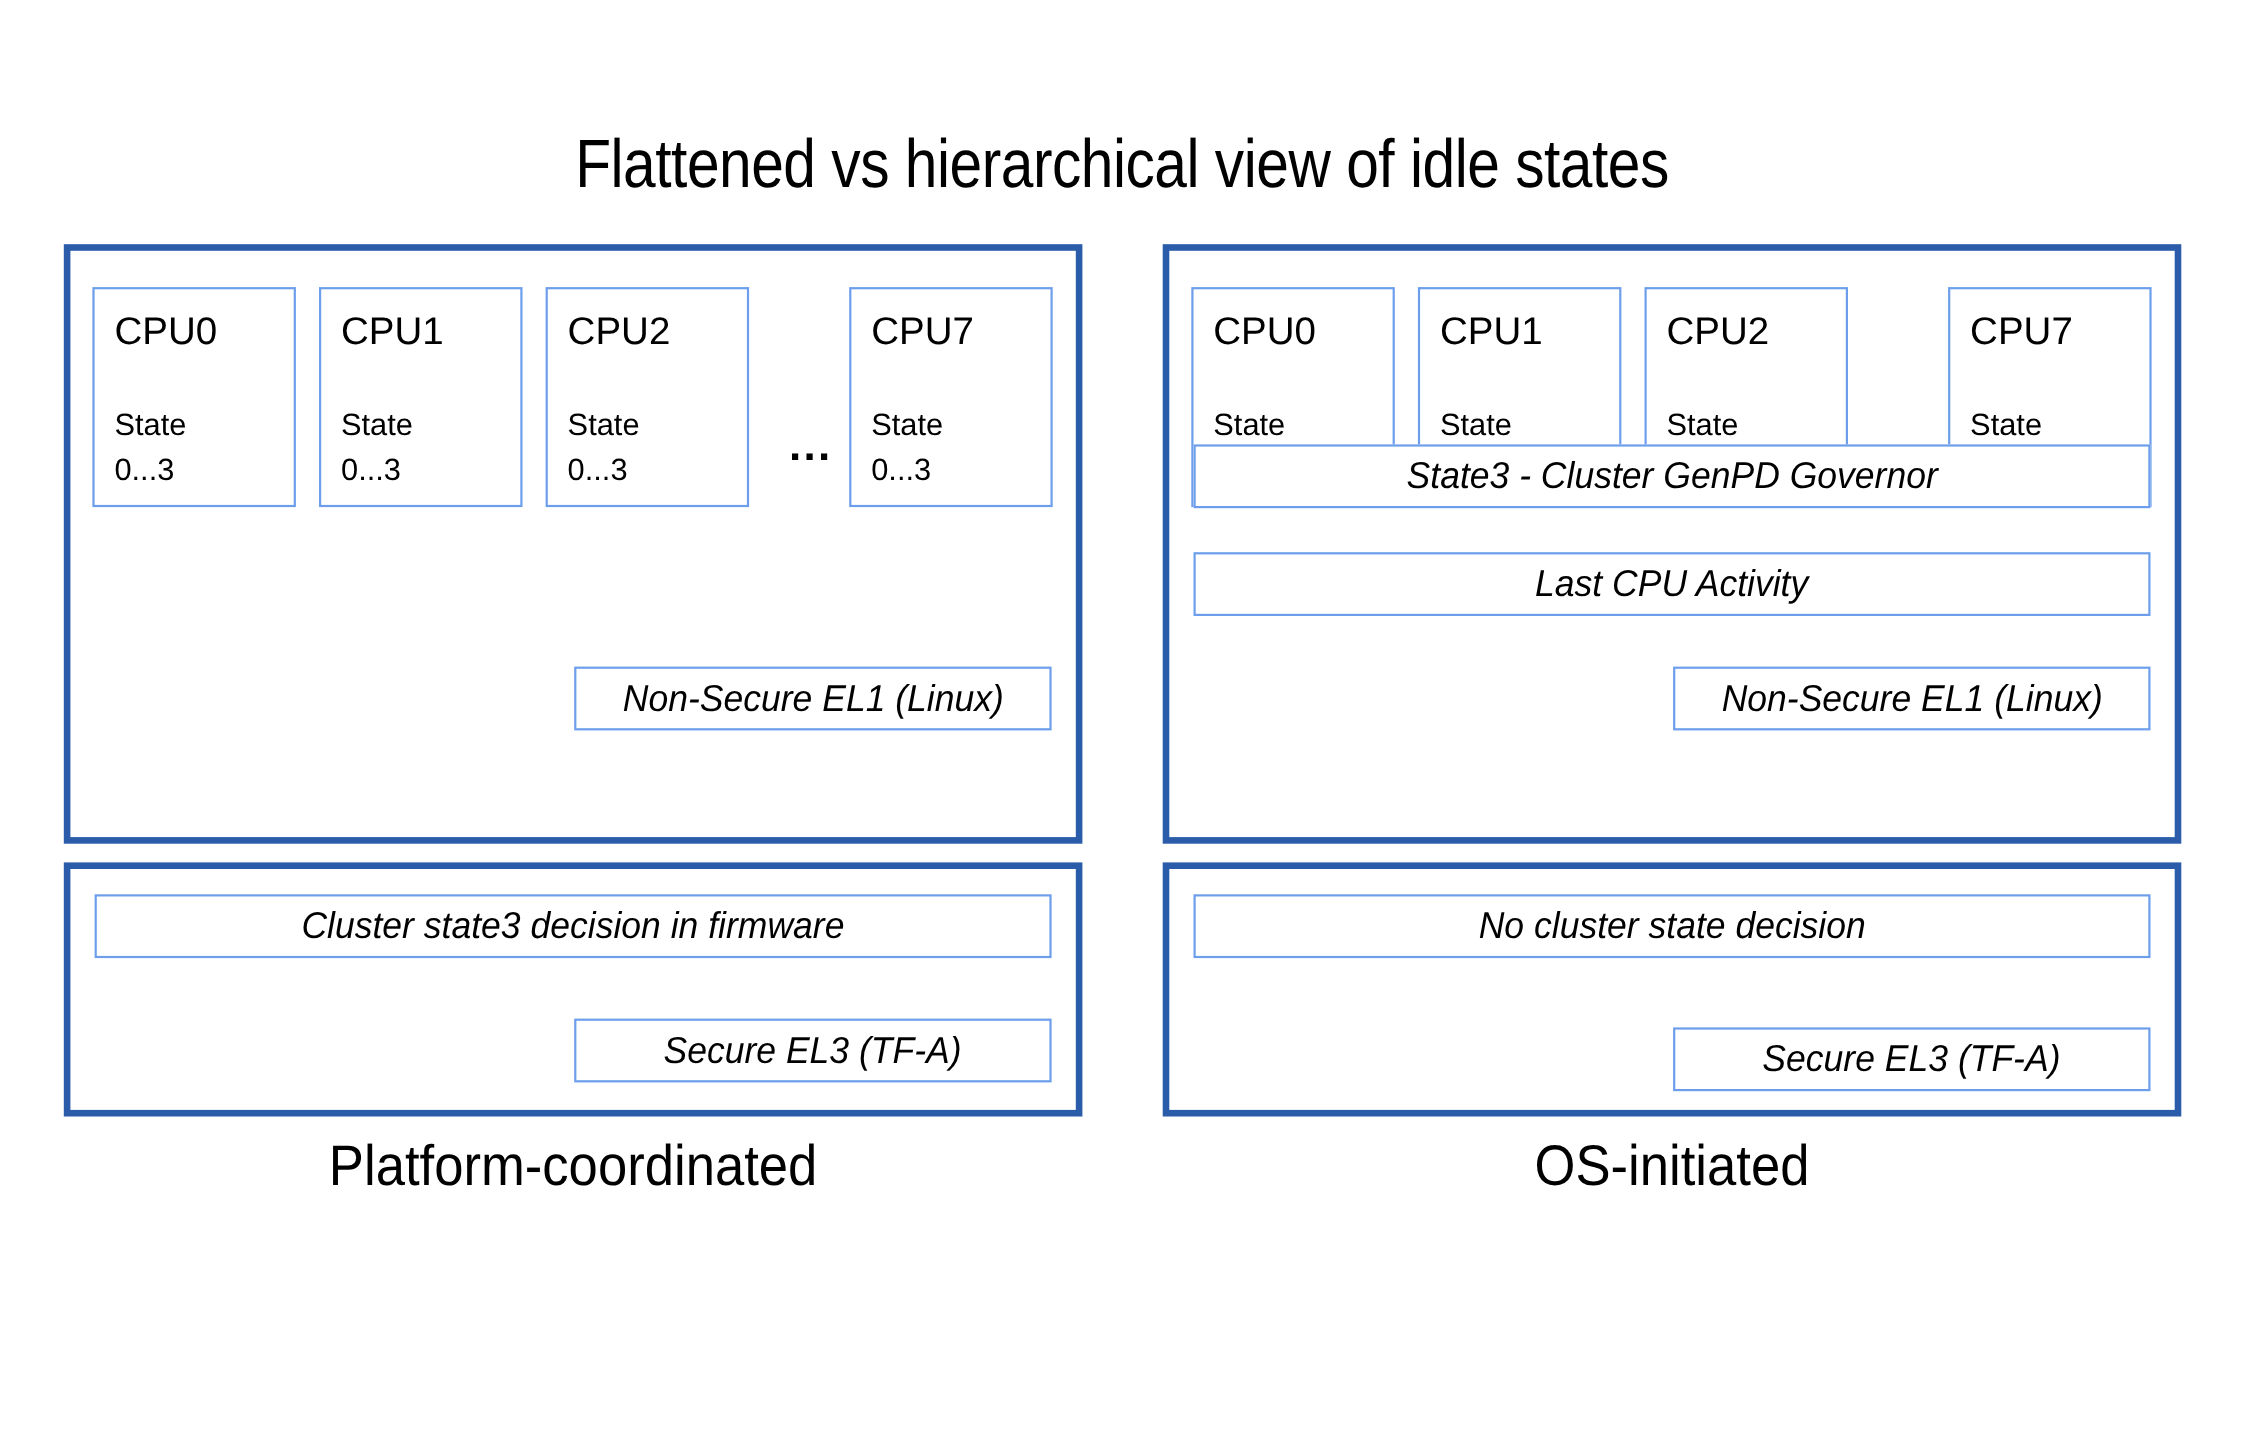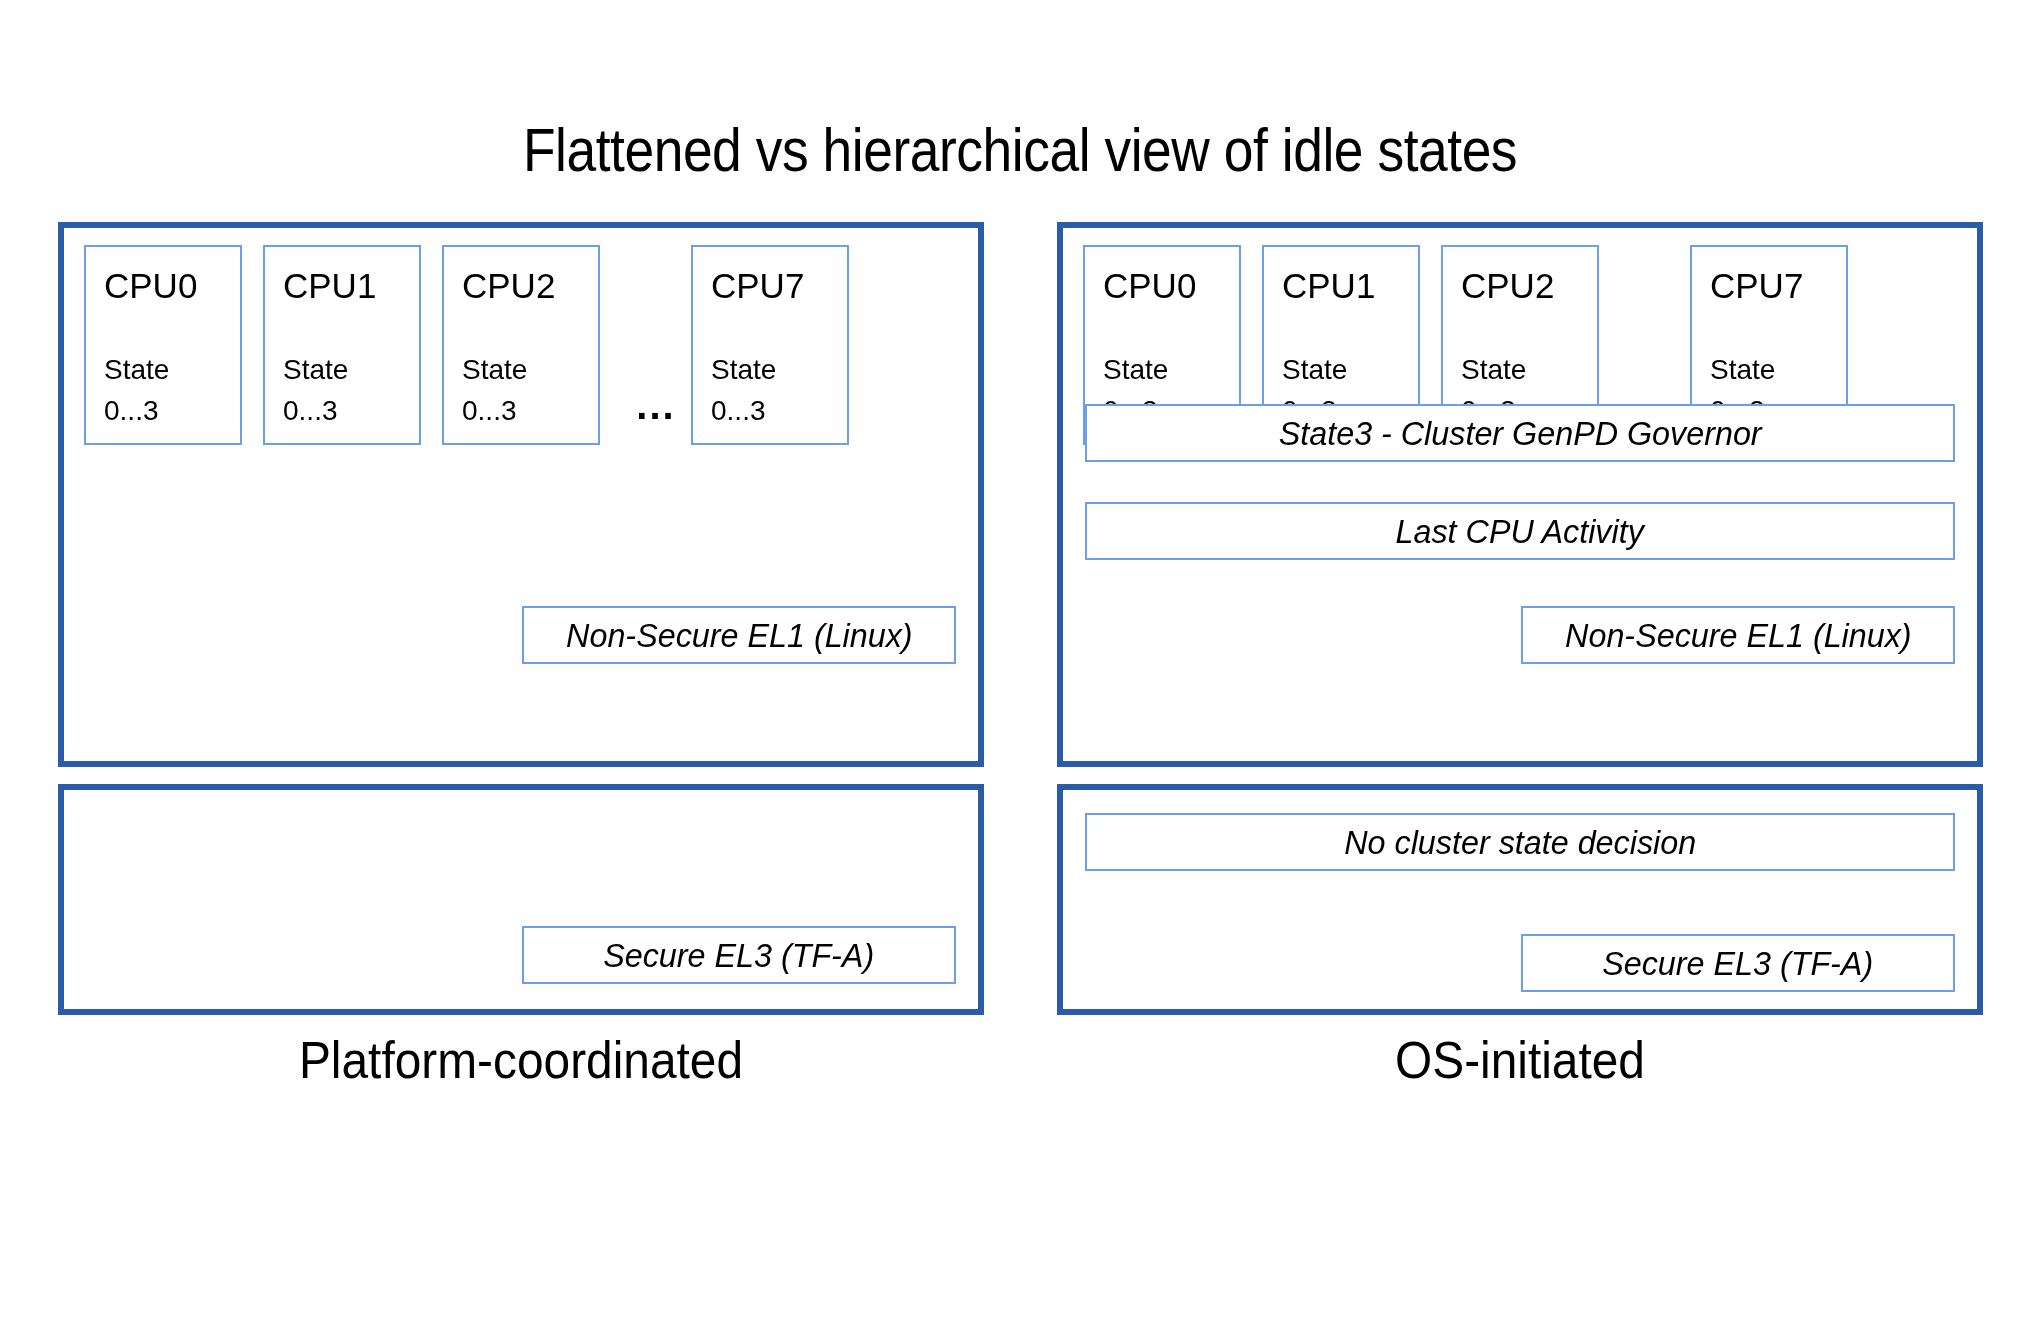--- a/index.html
+++ b/index.html
@@ -61,25 +61,26 @@
   .cpu-row {
     position: absolute;
     left: 20px;
     top: 17px;
     right: 16px;
     height: 200px;
     display: flex;
     align-items: flex-start;
   }
   .cpu-box {
-    width: 158px;
+    width: 185px;
     height: 200px;
     padding: 18px 0 4px 18px;
     margin-right: 21px;
     flex: none;
+    margin-top: 16px;
   }
   .cpu-label {
     font-size: 35px;
     line-height: 42px;
     white-space: nowrap;
   }
   .cpu-state {
     margin-top: 42px;
     font-size: 28px;
     line-height: 41px;
@@ -176,20 +177,23 @@
       </div>
     </div>
 
 
     <div class="inner-box wide-bar" id="left-el1">
       <span class="bar-text">Non-Secure EL1 (Linux)</span>
     </div>
   </div>
 
   <div class="outer-panel panel-fw">
+    <div class="inner-box wide-bar" id="left-fw-decision">
+      <span class="bar-text">Cluster state3 decision in firmware</span>
+    </div>
     <div class="inner-box wide-bar" id="left-el3">
       <span class="bar-text">Secure EL3 (TF-A)</span>
     </div>
   </div>
 </div>
 
 <div class="panel-column" id="col-right">
 
   <div class="outer-panel panel-os">
 

